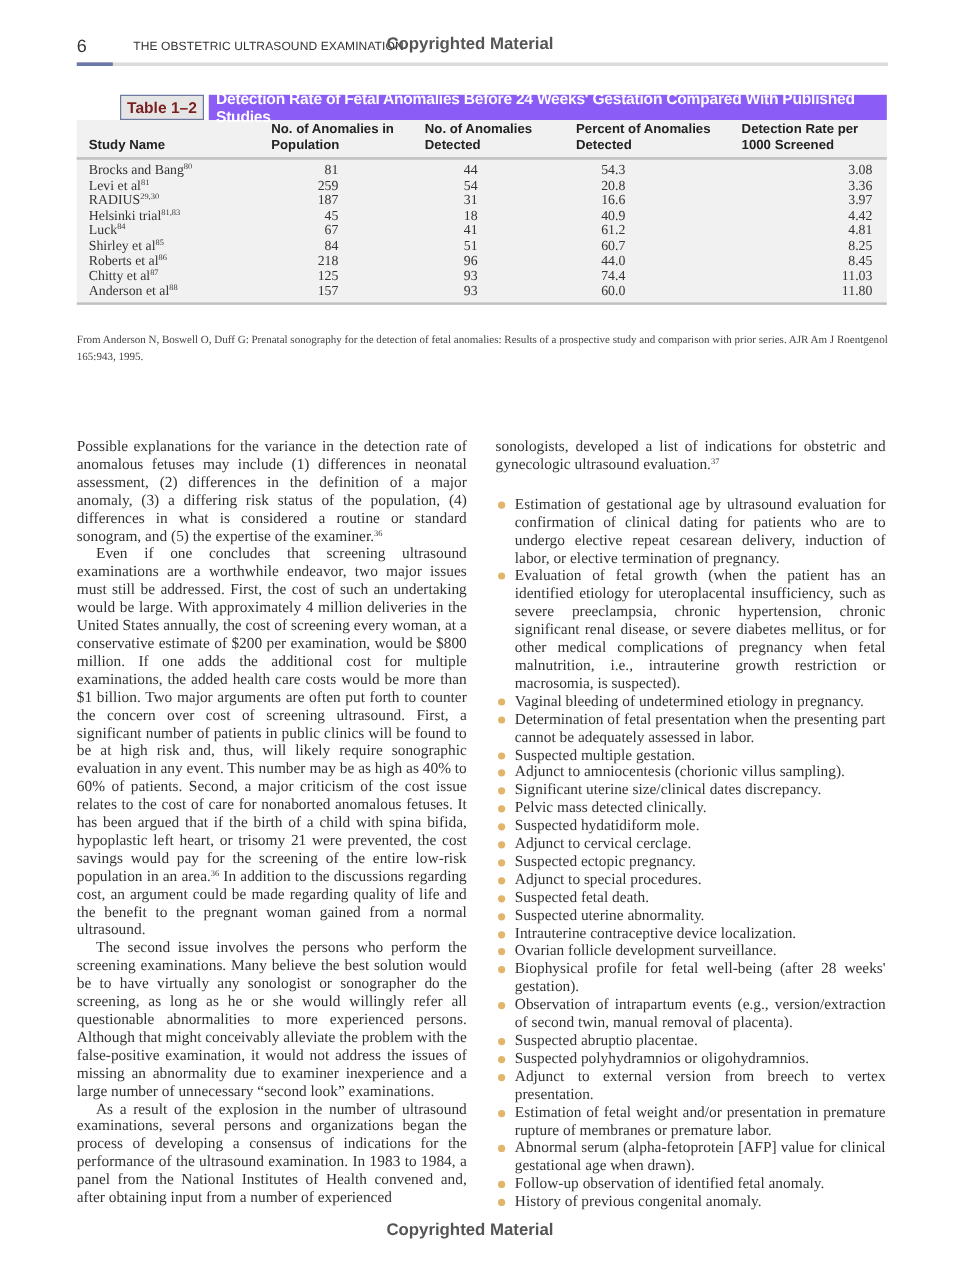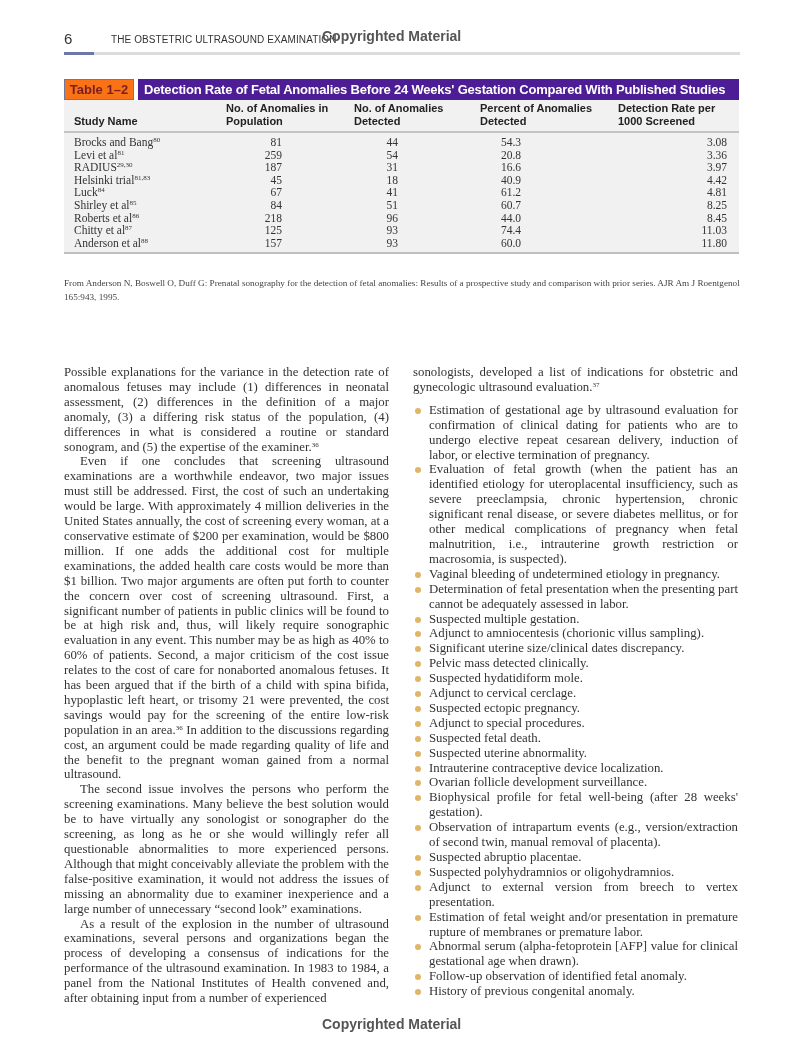--- a/index.html
+++ b/index.html
@@ -11,24 +11,24 @@
                 font-size: 15px; color: #333; }
     .running-title { position: absolute; left: 47px; top: 4px; font-family: "Liberation Sans", sans-serif;
                      font-size: 10px; color: #333; letter-spacing: 0.1px; }
     .copyright-top { position: absolute; left: 322px; top: 28px; font-family: "Liberation Sans", sans-serif;
                      font-weight: bold; font-size: 14px; color: #555; }
     .head-rule { position: absolute; left: 64px; top: 52px; width: 676px; height: 3px; background: #dcdcdc; }
     .head-rule-accent { position: absolute; left: 64px; top: 52px; width: 30px; height: 3px; background: #6c78a8; }
 
     .table-wrap { position: absolute; left: 64px; top: 79px; width: 675px; }
     .table-titlebar { display: flex; height: 21px; }
-    .table-label { width: 70px; border: 1.5px solid #6c78a0; background: #f97316; color: #7a1f1f;
+    .table-label { width: 70px; border: 1.5px solid #6c78a0; background: #e5e5e5; color: #7a1f1f;
                    font-family: "Liberation Sans", sans-serif; font-weight: bold; font-size: 13px;
-                   display: flex; align-items: center; justify-content: center; box-sizing: border-box; }
-    .table-title { flex: 1; background: #4c1d95; color: #fff; font-family: "Liberation Sans", sans-serif;
+                   display: flex; align-items: center; justify-content: center; box-sizing: border-box; margin-left: 36px; }
+    .table-title { flex: 1; background: #8b5cf6; color: #fff; font-family: "Liberation Sans", sans-serif;
                    font-weight: bold; font-size: 13px; display: flex; align-items: center; padding-left: 6px;
                    margin-left: 4px; letter-spacing: -0.2px; }
     .table-body { background: #f1f1f2; border-bottom: 2px solid #bfbfbf; }
     table { width: 100%; border-collapse: collapse; }
     th { font-family: "Liberation Sans", sans-serif; font-weight: bold; font-size: 11px; color: #222;
          text-align: left; vertical-align: bottom; padding: 2px 4px 3px 4px; line-height: 13px;
          border-bottom: 2px solid #c4c4c4; }
     td { font-size: 11.5px; padding: 0 4px; line-height: 12.6px; color: #333; }
     tbody tr:first-child td { padding-top: 3px; }
     tbody tr:last-child td { padding-bottom: 3px; }
@@ -44,21 +44,21 @@
 
     .source-note { position: absolute; left: 64px; top: 276px; width: 676px; font-size: 9.2px;
                    line-height: 14px; color: #444; }
 
     .col-left { position: absolute; left: 64px; top: 365px; width: 325px; font-size: 12.8px;
                 line-height: 14.9px; text-align: justify; color: #333; font-family: Liberation Serif, serif; }
     .col-left p { margin: 0; }
     .col-left p + p { text-indent: 16px; }
     .col-right { position: absolute; left: 413px; top: 365px; width: 325px; font-size: 12.8px;
                  line-height: 14.9px; color: #333; }
-    .col-right p { margin: 0 0 8px 0; text-align: justify; }
+    .col-right p { margin: 0 0 18px 0; text-align: justify; }
     .col-right ul { list-style: none; margin: 0; padding: 0; }
     .col-right li { position: relative; padding-left: 16px; text-align: justify; }
     .bullet { position: absolute; left: 2px; top: 5px; width: 6px; height: 6px; border-radius: 50%;
               background: #e1b56a; }
 
     .copyright-bottom { position: absolute; left: 322px; top: 1016px; font-family: "Liberation Sans", sans-serif;
                         font-weight: bold; font-size: 14px; color: #555; }
   </style>
 </head>
 <body>

